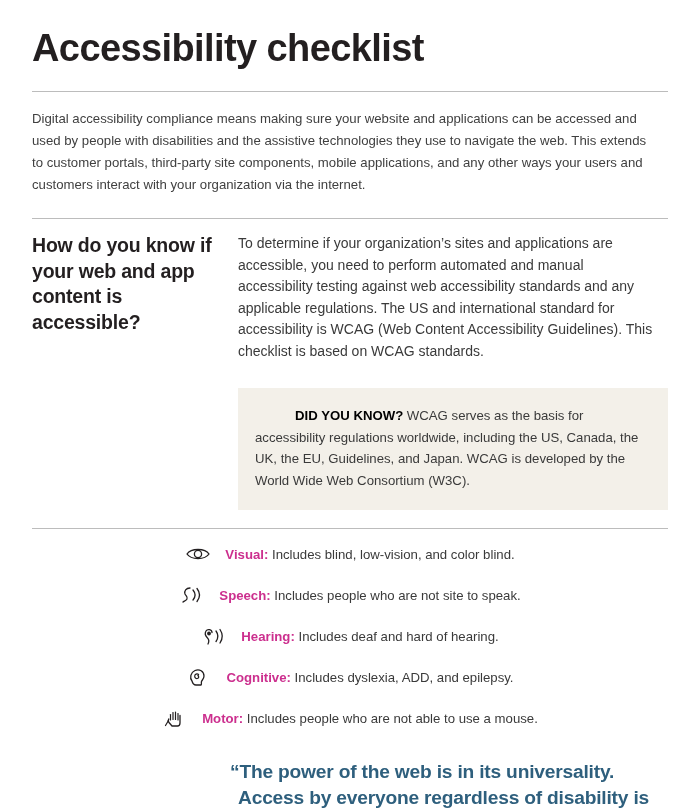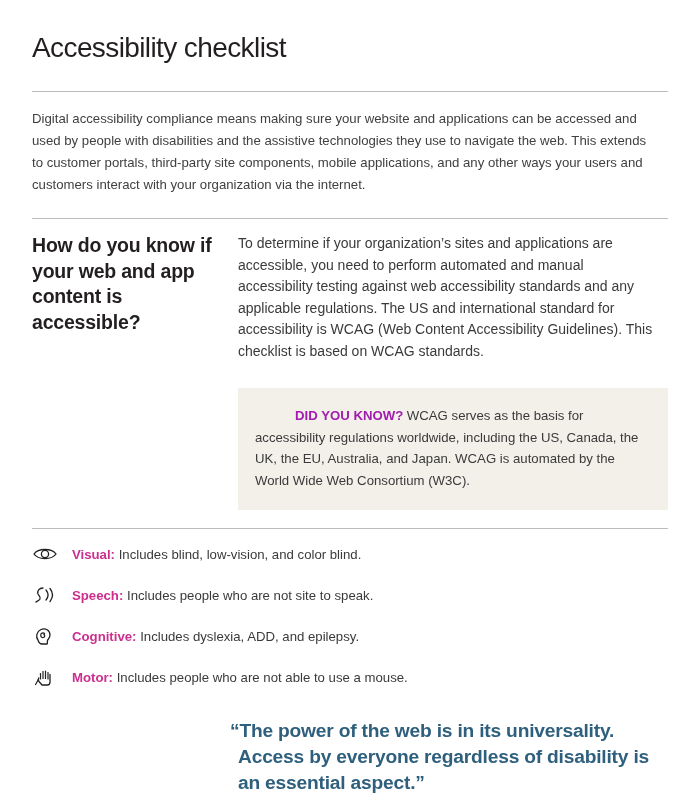--- a/index.html
+++ b/index.html
@@ -17,23 +17,23 @@
   .page {
     position: relative;
     width: 700px;
     height: 810px;
     box-sizing: border-box;
     padding: 0 32px;
   }
 
   
   .title {
-    font-size: 28px;
+    font-size: 38px;
     line-height: 42px;
-    font-weight: 400;
+    font-weight: 700;
     letter-spacing: -0.6px;
     color: #231f20;
     margin: 0;
     padding-top: 27px;
   }
 
   
   .rule {
     height: 1px;
     background: #bcbcbc;
@@ -93,34 +93,35 @@
     box-sizing: border-box;
   }
   .callout p {
     margin: 0;
     font-size: 13.2px;
     line-height: 21.5px;
     color: #3a3a3a;
   }
   .callout-label {
     font-weight: 700;
-    color: #a21caf;
+    color: #000000;
     padding-left: 40px;
   }
 
   
   .cat-list {
     list-style: none;
     margin: 0;
     padding: 0;
   }
   .cat-item {
     display: flex;
     align-items: flex-start;
     margin-bottom: 19px;
+    justify-content: center;
   }
   .cat-item:last-child { margin-bottom: 0; }
   .cat-icon {
     flex: 0 0 40px;
     width: 40px;
     height: 22px;
     display: flex;
     align-items: center;
     justify-content: flex-start;
   }
@@ -168,21 +169,21 @@
   <div class="rule"></div>
 
   <div class="section">
     <div class="col-left">
       <h2 class="sec-heading">How do you know if your web and app content is accessible?</h2>
     </div>
     <div class="col-right">
       <p class="sec-body">To determine if your organization’s sites and applications are accessible, you need to perform automated and manual accessibility testing against web accessibility standards and any applicable regulations. The US and international standard for accessibility is WCAG (Web Content Accessibility Guidelines). This checklist is based on WCAG standards.</p>
 
       <div class="callout">
-        <p><span class="callout-label">DID YOU KNOW?</span><span> WCAG serves as the basis for accessibility regulations worldwide, including the US, Canada, the UK, the EU, Australia, and Japan. WCAG is automated by the World Wide Web Consortium (W3C).</span></p>
+        <p><span class="callout-label">DID YOU KNOW?</span><span> WCAG serves as the basis for accessibility regulations worldwide, including the US, Canada, the UK, the EU, Guidelines, and Japan. WCAG is developed by the World Wide Web Consortium (W3C).</span></p>
       </div>
     </div>
   </div>
 
   <div class="spacer-sec"></div>
   <div class="rule"></div>
 
   <div class="section">
     <div class="col-right">
       <ul class="cat-list">
@@ -201,20 +202,31 @@
           <span class="cat-icon">
             <svg width="26" height="20" viewBox="0 0 26 20">
               <path d="M11 3 C7 3, 5 6, 6 9 C7 11, 9 12, 8 14 C7 16, 5 16, 4 17" fill="none" stroke="#231f20" stroke-width="1.3" stroke-linecap="round"></path>
               <path d="M14 5 C16.5 8, 16.5 12, 14 15" fill="none" stroke="#231f20" stroke-width="1.3" stroke-linecap="round"></path>
               <path d="M18 3.5 C21.5 8, 21.5 12, 18 16.5" fill="none" stroke="#231f20" stroke-width="1.3" stroke-linecap="round"></path>
             </svg>
           </span>
           <span class="cat-text"><span class="cat-name">Speech:</span><span> Includes people who are not site to speak.</span></span>
         </li>
 
+        <li class="cat-item">
+          <span class="cat-icon">
+            <svg width="26" height="20" viewBox="0 0 26 20">
+              <path d="M11 6.5 C11 3.5, 6.5 2.5, 5 5 C3.3 7.8, 5 10.5, 6.5 12 C8 13.5, 8 16, 7 18" fill="none" stroke="#231f20" stroke-width="1.3" stroke-linecap="round"></path>
+              <circle cx="8" cy="7.5" r="1.9" fill="#231f20"></circle>
+              <path d="M15 5 C17.5 8.5, 17.5 12, 15 15.5" fill="none" stroke="#231f20" stroke-width="1.3" stroke-linecap="round"></path>
+              <path d="M19 3.5 C22 8, 22 12.5, 19 17" fill="none" stroke="#231f20" stroke-width="1.3" stroke-linecap="round"></path>
+            </svg>
+          </span>
+          <span class="cat-text"><span class="cat-name">Hearing:</span><span> Includes deaf and hard of hearing.</span></span>
+        </li>
 
         <li class="cat-item">
           <span class="cat-icon">
             <svg width="26" height="21" viewBox="0 0 26 21">
               <path d="M6 14 C3.5 11, 4.5 5.5, 9 3.5 C13.5 1.5, 18 4.5, 18 9 C18 12, 16 13, 15.5 14.5 C15 16, 16 17, 15 18 L10 18 C7.8 18, 6.6 16.2, 6 14 Z" fill="none" stroke="#231f20" stroke-width="1.3" stroke-linejoin="round"></path>
               <path d="M12.6 7.5 C11 6.2, 8.7 7.2, 8.7 9.2 C8.7 11, 10.4 12, 11.8 11.3 C13 10.7, 13 9, 11.8 8.7" fill="none" stroke="#231f20" stroke-width="1.2" stroke-linecap="round"></path>
             </svg>
           </span>
           <span class="cat-text"><span class="cat-name">Cognitive:</span><span> Includes dyslexia, ADD, and epilepsy.</span></span>
         </li>

